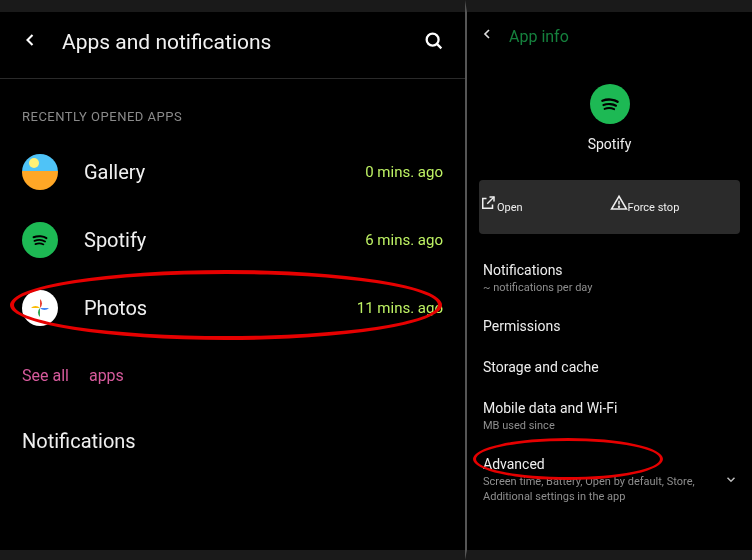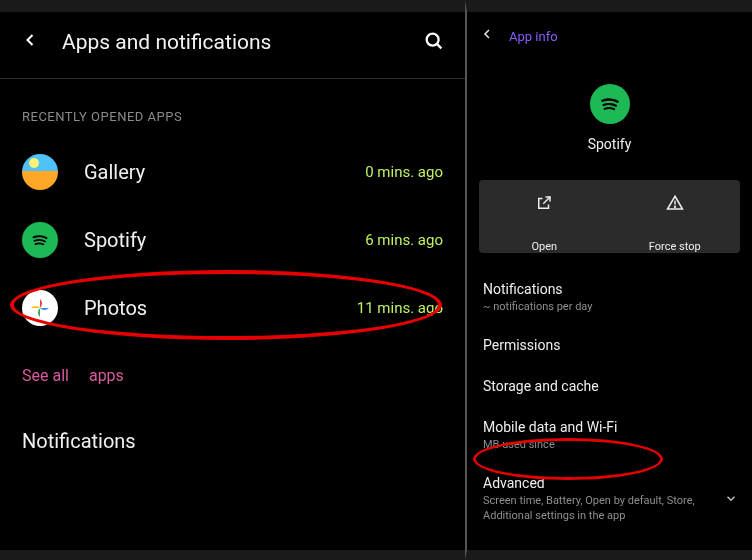--- a/index.html
+++ b/index.html
@@ -23,26 +23,26 @@
   .photos-icon { background: #fff; }
   .see-all-row { padding: 24px 22px; }
   .see-all { color: #d65a9c; font-size: 16px; }
   .see-all .gap { display: inline-block; width: 20px; }
   .notifications-footer { color: #efefef; font-size: 20px; padding: 20px 22px; }
   .red-oval { position: absolute; border: 4px solid #e60000; border-radius: 50%; pointer-events: none; }
   .oval-left { width: 432px; height: 70px; left: 10px; top: 258px; }
   
   .right-header { display: flex; align-items: center; padding: 14px 0 10px 12px; }
   .right-back { color: #ddd; margin-right: 14px; }
-  .right-title { color: #8b5cf6; font-size: 13px; }
+  .right-title { color: #15803d; font-size: 16px; }
   .app-hero { display: flex; flex-direction: column; align-items: center; padding: 28px 0 18px 0; }
   .hero-icon { width: 40px; height: 40px; border-radius: 50%; background: #1db954; display: flex; align-items: center; justify-content: center; margin-bottom: 12px; }
   .hero-name { color: #eee; font-size: 14px; }
   .action-bar { background: #2b2b2b; border-radius: 4px; margin: 10px 12px 18px 12px; display: flex; }
-  .action-btn { flex: 1; display: flex; flex-direction: column; align-items: center; padding: 14px 0 0 0; color: #eee; gap: 20px; }
+  .action-btn { flex: 1; display: flex; flex-direction: row; align-items: center; padding: 14px 0 14px 0; color: #eee; }
   .action-btn svg { margin-bottom: 8px; }
   .action-label { font-size: 11px; }
   .info-item { padding: 10px 16px 12px 16px; position: relative; }
   .info-title { color: #eee; font-size: 14px; margin-bottom: 3px; }
   .info-sub { color: #8e8e8e; font-size: 11px; line-height: 1.35; }
   .chev-right { position: absolute; right: 14px; top: 50%; transform: translateY(-50%); color: #bbb; }
   .oval-right { width: 190px; height: 42px; left: 6px; top: 426px; border-width: 3px; }
 </style>
 </head>
 <body>

